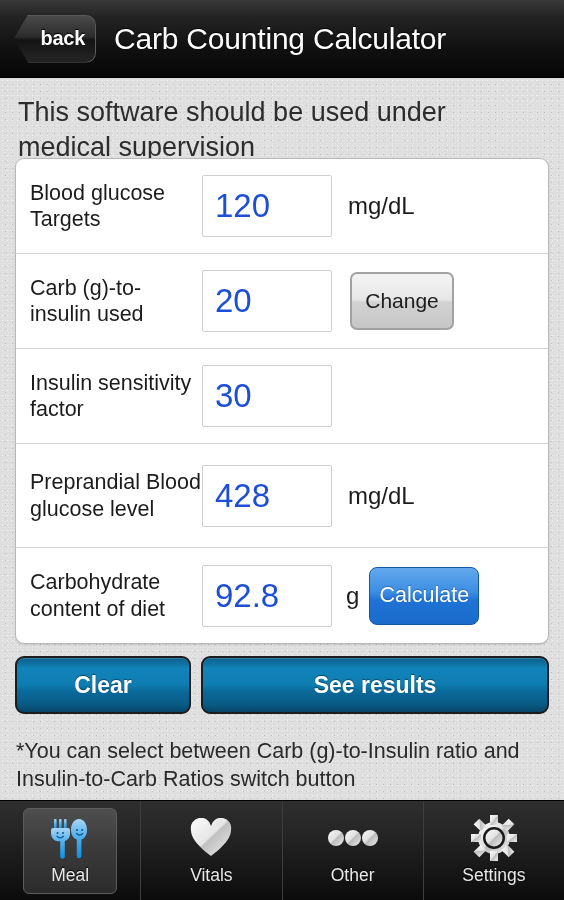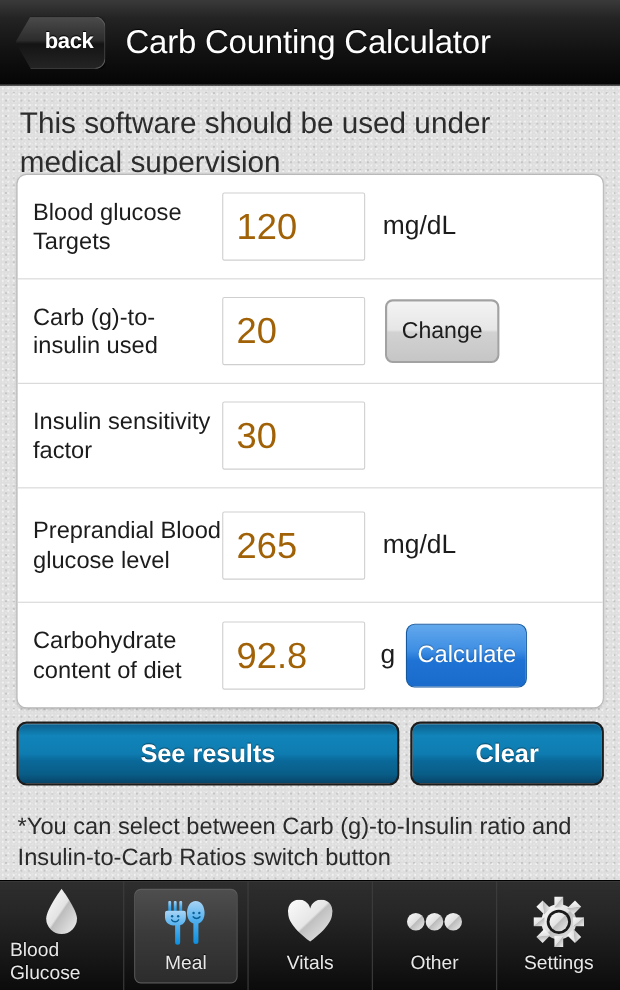--- a/index.html
+++ b/index.html
@@ -113,21 +113,21 @@
 
   .field {
     width: 130px; height: 62px;
     background: #fff;
     border: 1px solid #cfcfcf;
     border-radius: 2px;
     display: flex;
     align-items: center;
     padding-left: 12px;
     font-size: 33px;
-    color: #a16207;
+    color: #1d4ed8;
     flex-shrink: 0;
   }
 
   .unit {
     font-size: 24px;
     color: #1c1c1c;
     margin-left: 16px;
     flex-shrink: 0;
     text-align: right;
   }
@@ -266,62 +266,44 @@
       <div class="btn-change">Change</div>
     </div>
 
     <div class="row">
       <div class="row-label">Insulin sensitivity factor</div>
       <div class="field">30</div>
     </div>
 
     <div class="row tall">
       <div class="row-label">Preprandial Blood glucose level</div>
-      <div class="field">265</div>
+      <div class="field">428</div>
       <div class="unit">mg/dL</div>
     </div>
 
     <div class="row">
       <div class="row-label">Carbohydrate content of diet</div>
       <div class="field">92.8</div>
       <div class="unit narrow">g</div>
       <div class="btn-calculate">Calculate</div>
     </div>
 
   </div>
 
   <div class="actions">
+    <div class="btn-action btn-clear">Clear</div>
     <div class="btn-action btn-results">See results</div>
-    <div class="btn-action btn-clear">Clear</div>
   </div>
 
   <div class="footnote">*You can select between Carb (g)-to-Insulin ratio and Insulin-to-Carb Ratios switch button</div>
 
 </div>
 
 <div class="tabbar">
 
-  <div class="tab">
-    <div class="tab-inner">
-      <div class="tab-icon">
-        <svg width="30" height="42" viewBox="0 0 30 42">
-          <defs>
-              <linearGradient id="gDrop" x1="0" y1="0" x2="1" y2="1">
-            <stop offset="0%" stop-color="#fdfdfd"></stop>
-                <stop offset="48%" stop-color="#e3e3e3"></stop>
-            <stop offset="52%" stop-color="#bdbdbd"></stop>
-                <stop offset="100%" stop-color="#efefef"></stop>
-          </linearGradient>
-            </defs>
-          <path d="M15 1 C15 1 29 20 29 28 A14 14 0 0 1 1 28 C1 20 15 1 15 1 Z" fill="url(#gDrop)"></path>
-        </svg>
-      </div>
-      <div class="tab-label">Blood Glucose</div>
-    </div>
-  </div>
 
   <div class="tab selected">
     <div class="tab-inner">
       <div class="tab-icon">
         <svg width="44" height="44" viewBox="0 0 44 44">
           <defs>
               <linearGradient id="gUt" x1="0" y1="0" x2="0" y2="1">
             <stop offset="0%" stop-color="#a9d4f5"></stop>
                 <stop offset="45%" stop-color="#51b0ee"></stop>
             <stop offset="100%" stop-color="#0b8fe0"></stop>

